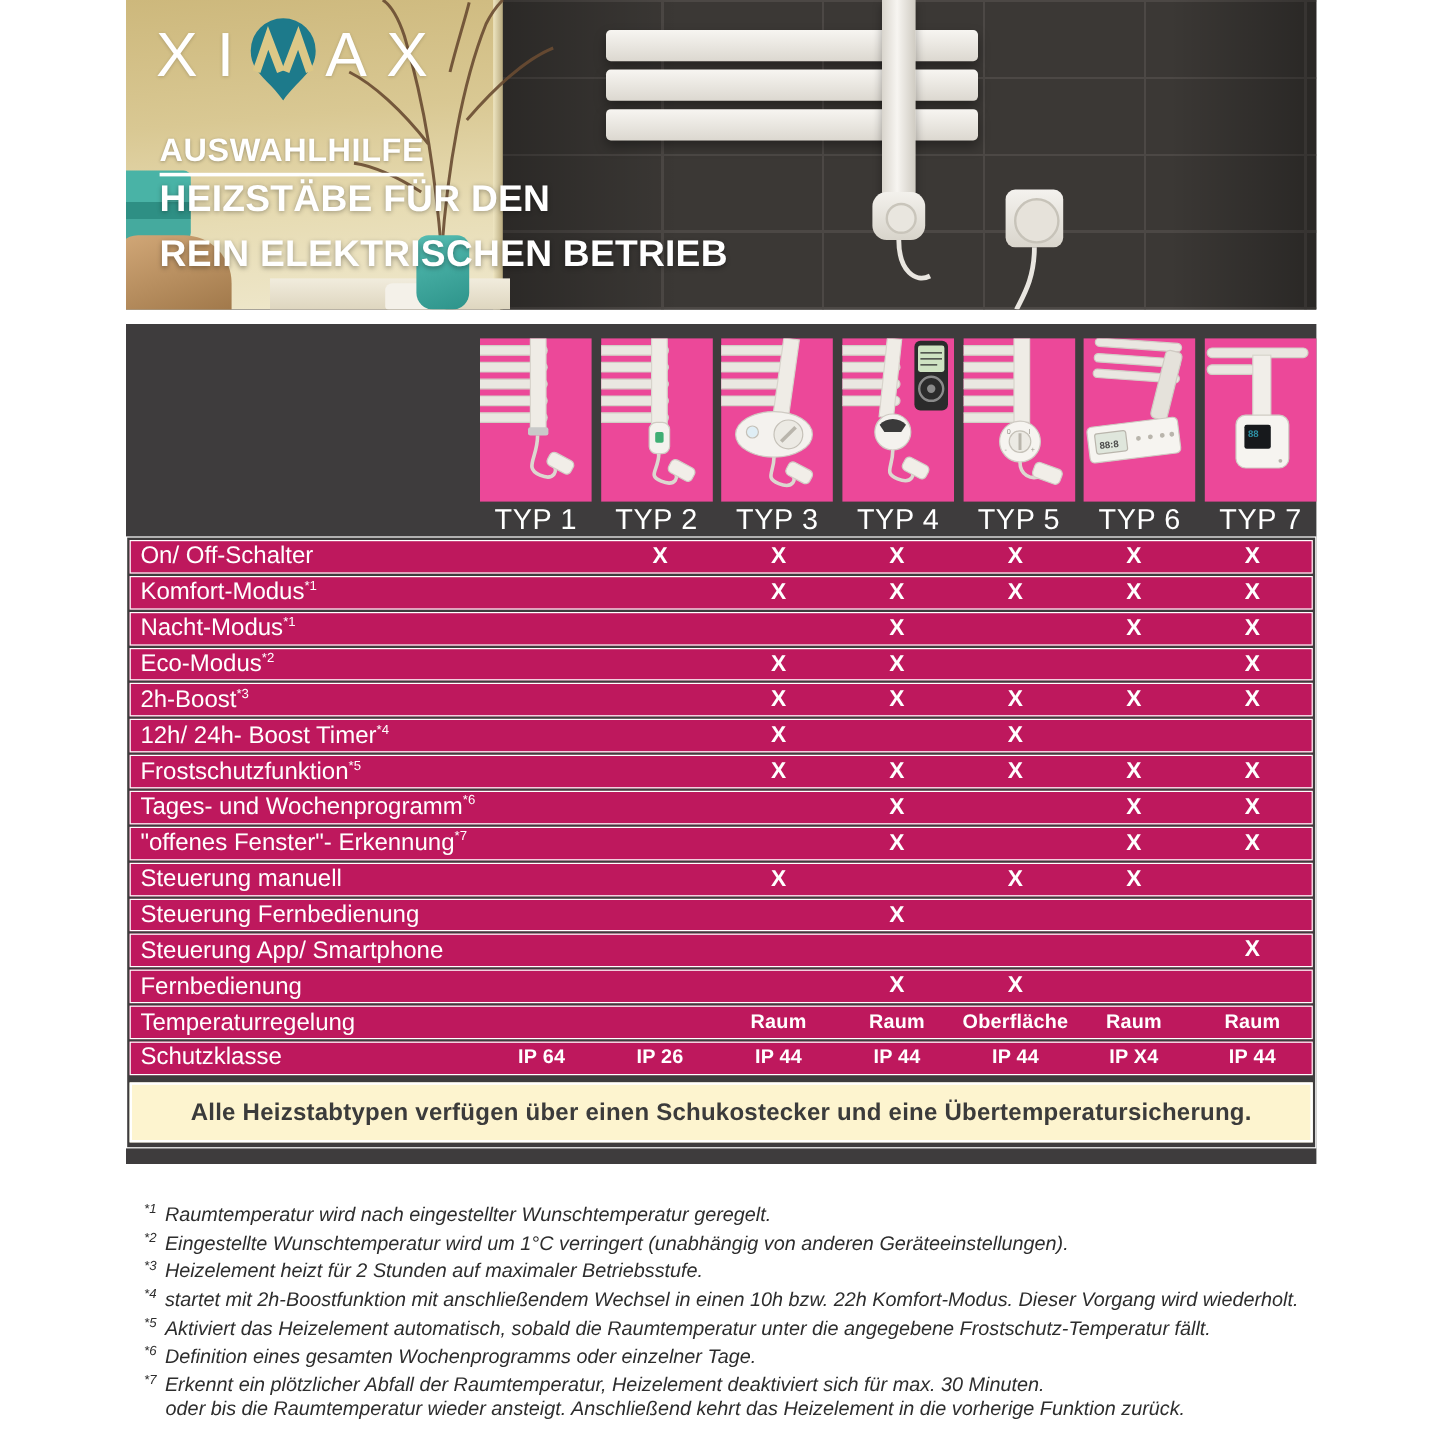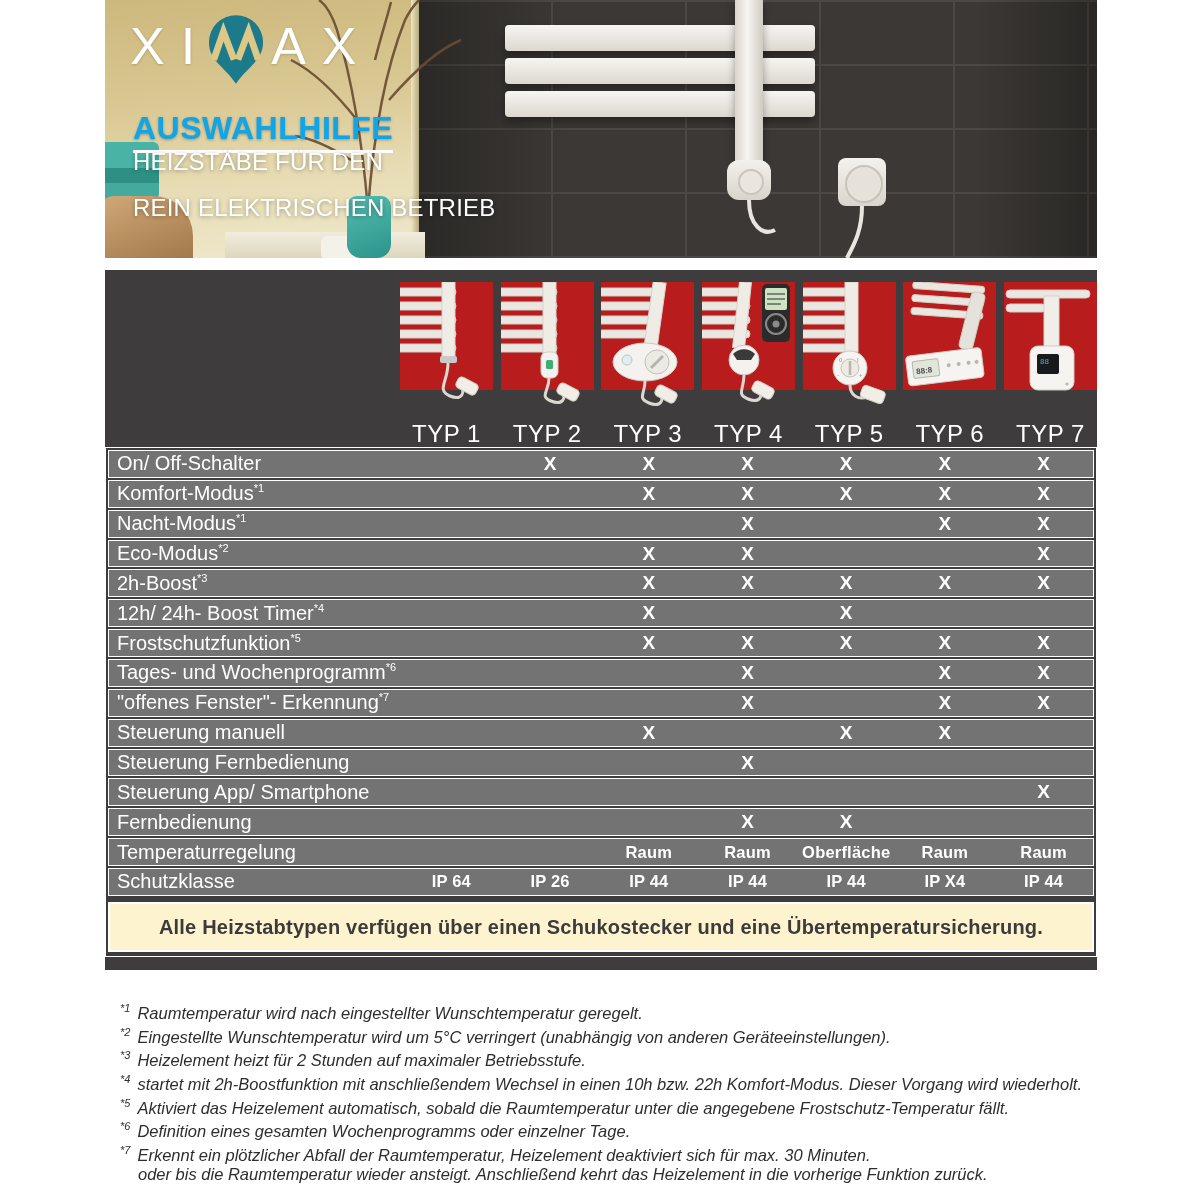--- a/index.html
+++ b/index.html
@@ -34,36 +34,36 @@
     background:linear-gradient(160deg,#d2a878,#9d7547);}
   #towels{left:-8px;top:142px;width:62px;height:58px;border-radius:6px;
     background:linear-gradient(180deg,#49b3a6 0 45%,#2e8f84 45% 70%,#45aa9e 70%);}
   #shelf{left:120px;top:232px;width:200px;height:26px;background:linear-gradient(180deg,#f1ecdd,#ded6bf);}
   #pot-white{left:216px;top:236px;width:52px;height:22px;border-radius:6px 6px 3px 3px;background:#f4f1e9;}
   #vase{left:242px;top:196px;width:44px;height:62px;border-radius:10px 10px 14px 14px;
     background:linear-gradient(160deg,#55bdb2,#2d938a);}
   #logo{left:25px;top:14px;display:flex;align-items:flex-start;color:#fff;}
   .logo-txt{font-size:52px;font-weight:400;letter-spacing:16px;line-height:64px;
     text-shadow:0 1px 3px rgba(0,0,0,.18);}
-  #kicker{left:28px;top:110px;color:#0ea5e9;font-size:32px;font-weight:700;letter-spacing:.5px;
+  #kicker{left:28px;top:110px;color:#ffffff;font-size:27px;font-weight:700;letter-spacing:.5px;
     border-bottom:3px solid #fff;padding-bottom:3px;text-shadow:0 1px 3px rgba(0,0,0,.3);}
-  .title-line{left:28px;color:#fff;font-size:24px;font-weight:400;letter-spacing:.2px;
+  .title-line{left:28px;color:#fff;font-size:31px;font-weight:700;letter-spacing:.2px;
     text-shadow:0 1px 4px rgba(0,0,0,.35);}
   #title1{top:148px;} #title2{top:194px;}
 
   
   #panel{left:105px;top:270px;width:992px;height:700px;background:#3e3c3d;}
   #strip{left:295px;top:12px;width:697px;height:136px;display:flex;justify-content:space-between;}
-  .card{width:93px;height:108px;background:#b91c1c;}
+  .card{width:93px;height:136px;background:#ec4899;}
   #typ-row{left:295px;top:150px;width:697px;display:flex;justify-content:space-between;}
   .typ{width:93px;text-align:center;color:#fff;font-size:24px;font-weight:400;letter-spacing:.5px;}
 
   #table-wrap{left:0;top:177px;width:992px;height:510px;border:1px solid #fff;box-sizing:border-box;padding:2px 2px 0 2px;}
   #rows{display:flex;flex-direction:column;gap:2px;height:446px;}
-  .t-row{flex:1;border:1px solid #fff;background:#737373;display:grid;
+  .t-row{flex:1;border:1px solid #fff;background:#be185d;display:grid;
     grid-template-columns:293px repeat(7,1fr);align-items:center;}
   .t-label{color:#fff;font-size:20px;padding-left:8px;white-space:nowrap;}
   .t-label sup{font-size:11px;}
   .t-cell{text-align:center;color:#fff;font-weight:700;font-size:19px;}
   .t-cell.word{font-size:16.5px;letter-spacing:.2px;}
   #banner{margin-top:6px;height:46px;background:#fdf4cf;border:2px solid #fff;
     display:flex;align-items:center;justify-content:center;
     color:#3b3b3b;font-size:20px;font-weight:700;letter-spacing:.2px;text-align:center;}
 
   
@@ -441,21 +441,21 @@
     <div class="t-cell word">IP 44</div>
   </div>
 </div>
     <div id="banner">Alle Heizstabtypen verfügen über einen Schukostecker und eine Übertemperatursicherung.</div>
   </div>
 </div>
 
 <div id="footnotes" class="abs">
   <div class="fn-line"><sup class="fn-marker">*1</sup><span class="fn-text">Raumtemperatur wird nach eingestellter Wunschtemperatur geregelt.</span></div>
 
-  <div class="fn-line"><sup class="fn-marker">*2</sup><span class="fn-text">Eingestellte Wunschtemperatur wird um 5°C verringert (unabhängig von anderen Geräteeinstellungen).</span></div>
+  <div class="fn-line"><sup class="fn-marker">*2</sup><span class="fn-text">Eingestellte Wunschtemperatur wird um 1°C verringert (unabhängig von anderen Geräteeinstellungen).</span></div>
 
   <div class="fn-line"><sup class="fn-marker">*3</sup><span class="fn-text">Heizelement heizt für 2 Stunden auf maximaler Betriebsstufe.</span></div>
 
   <div class="fn-line"><sup class="fn-marker">*4</sup><span class="fn-text">startet mit 2h-Boostfunktion mit anschließendem Wechsel in einen 10h bzw. 22h Komfort-Modus. Dieser Vorgang wird wiederholt.</span></div>
 
   <div class="fn-line"><sup class="fn-marker">*5</sup><span class="fn-text">Aktiviert das Heizelement automatisch, sobald die Raumtemperatur unter die angegebene Frostschutz-Temperatur fällt.</span></div>
 
   <div class="fn-line"><sup class="fn-marker">*6</sup><span class="fn-text">Definition eines gesamten Wochenprogramms oder einzelner Tage.</span></div>
 
   <div class="fn-line"><sup class="fn-marker">*7</sup><span class="fn-text">Erkennt ein plötzlicher Abfall der Raumtemperatur, Heizelement deaktiviert sich für max. 30 Minuten.</span></div>

